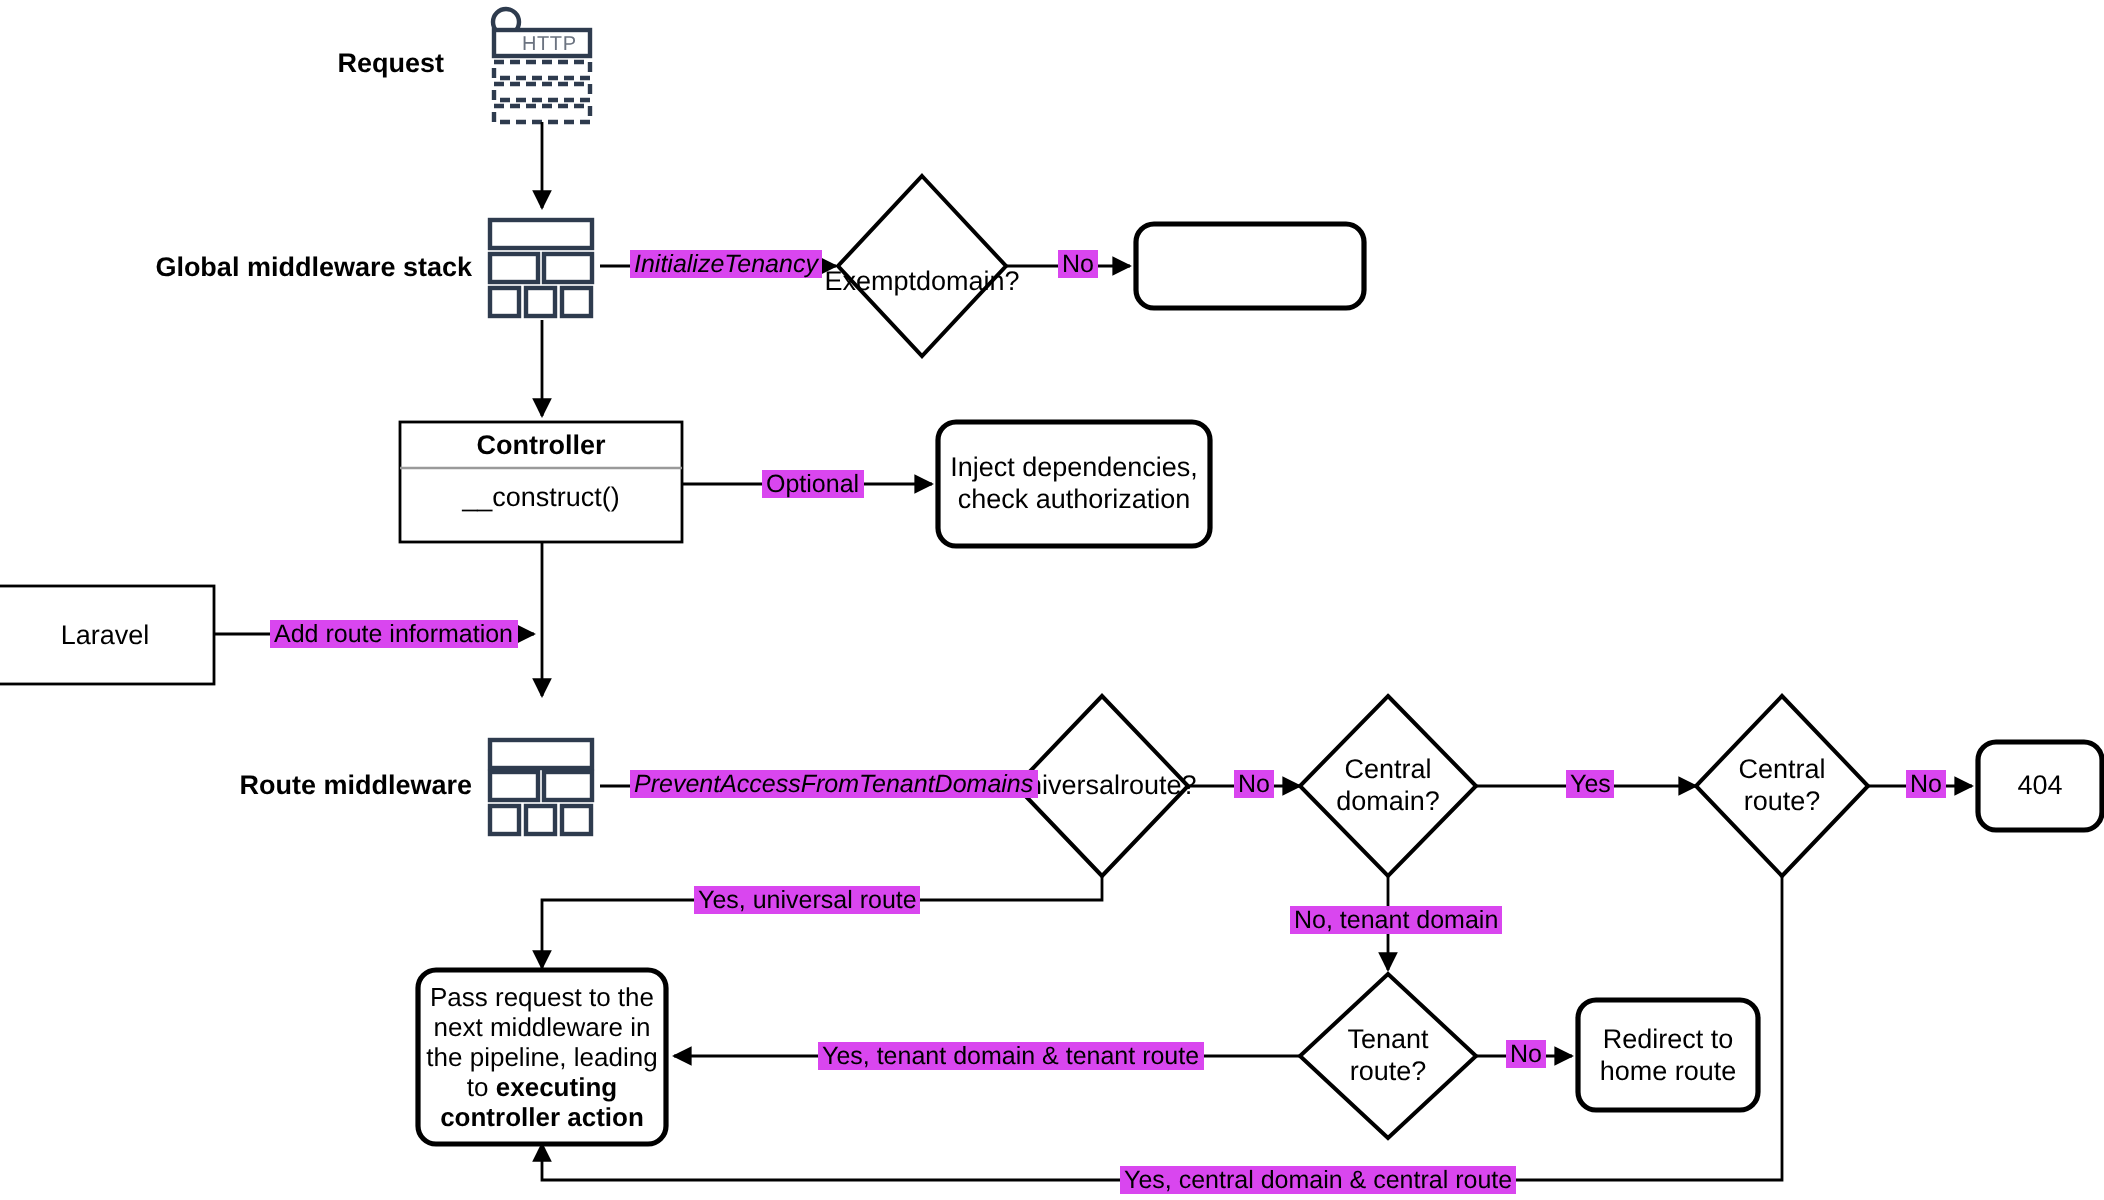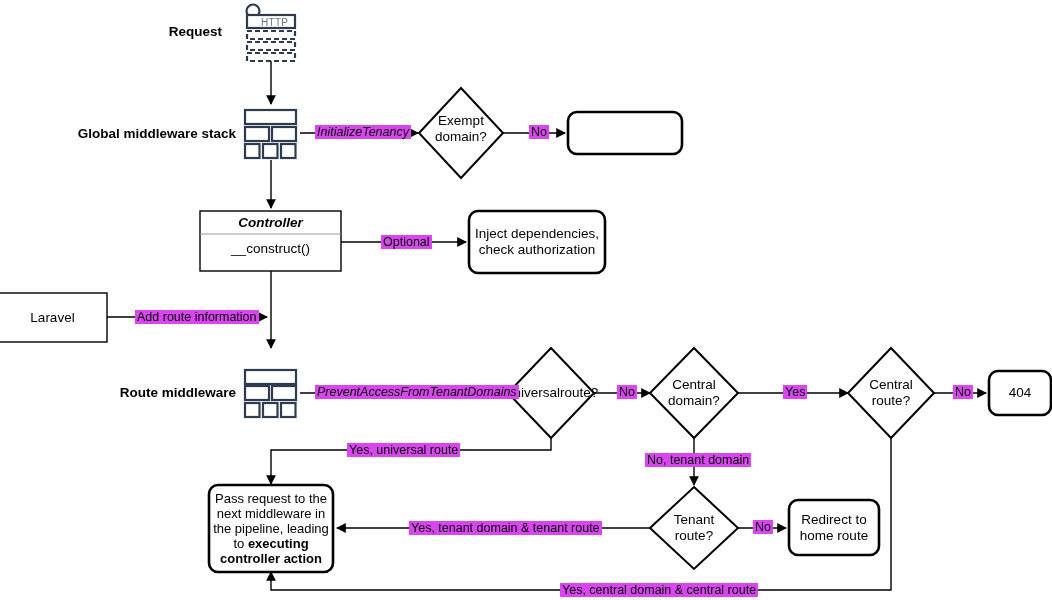--- a/index.html
+++ b/index.html
@@ -214,27 +214,27 @@
   </svg>
 
   <div class="sidelabel" style="left:150px; top:24px; width:72px;">Request</div>
 
   <div class="sidelabel" style="left:60px; top:126px; width:176px;">Global middleware stack</div>
 
   <div class="sidelabel" style="left:100px; top:385px; width:136px;">Route middleware</div>
 
   <div class="httplabel" style="left:261px; top:17px;">HTTP</div>
 
-  <div class="nodetext" style="left:419px; top:108px; width:84px; height:42px; flex-direction:column;">
+  <div class="nodetext" style="left:419px; top:120px; width:84px; height:42px; flex-direction:row;">
     <span>Exempt</span>
     <span>domain?</span>
   </div>
 
 
-  <div class="ctrl-title" style="left:200px; top:215px; width:141px;font-style:italic;">Controller</div>
+  <div class="ctrl-title" style="left:200px; top:215px; width:141px;">Controller</div>
   <div class="ctrl-body" style="left:200px; top:241px; width:141px;">__construct()</div>
 
   <div class="nodetext" style="left:469px; top:211px; width:136px; height:62px; flex-direction:column;">
     <span>Inject dependencies,</span>
     <span>check authorization</span>
   </div>
 
   <div class="nodetext" style="left:-2px; top:293px; width:109px; height:49px;">Laravel</div>
 
   <div class="nodetext" style="left:508px; top:372px; width:86px; height:42px; flex-direction:row;">

